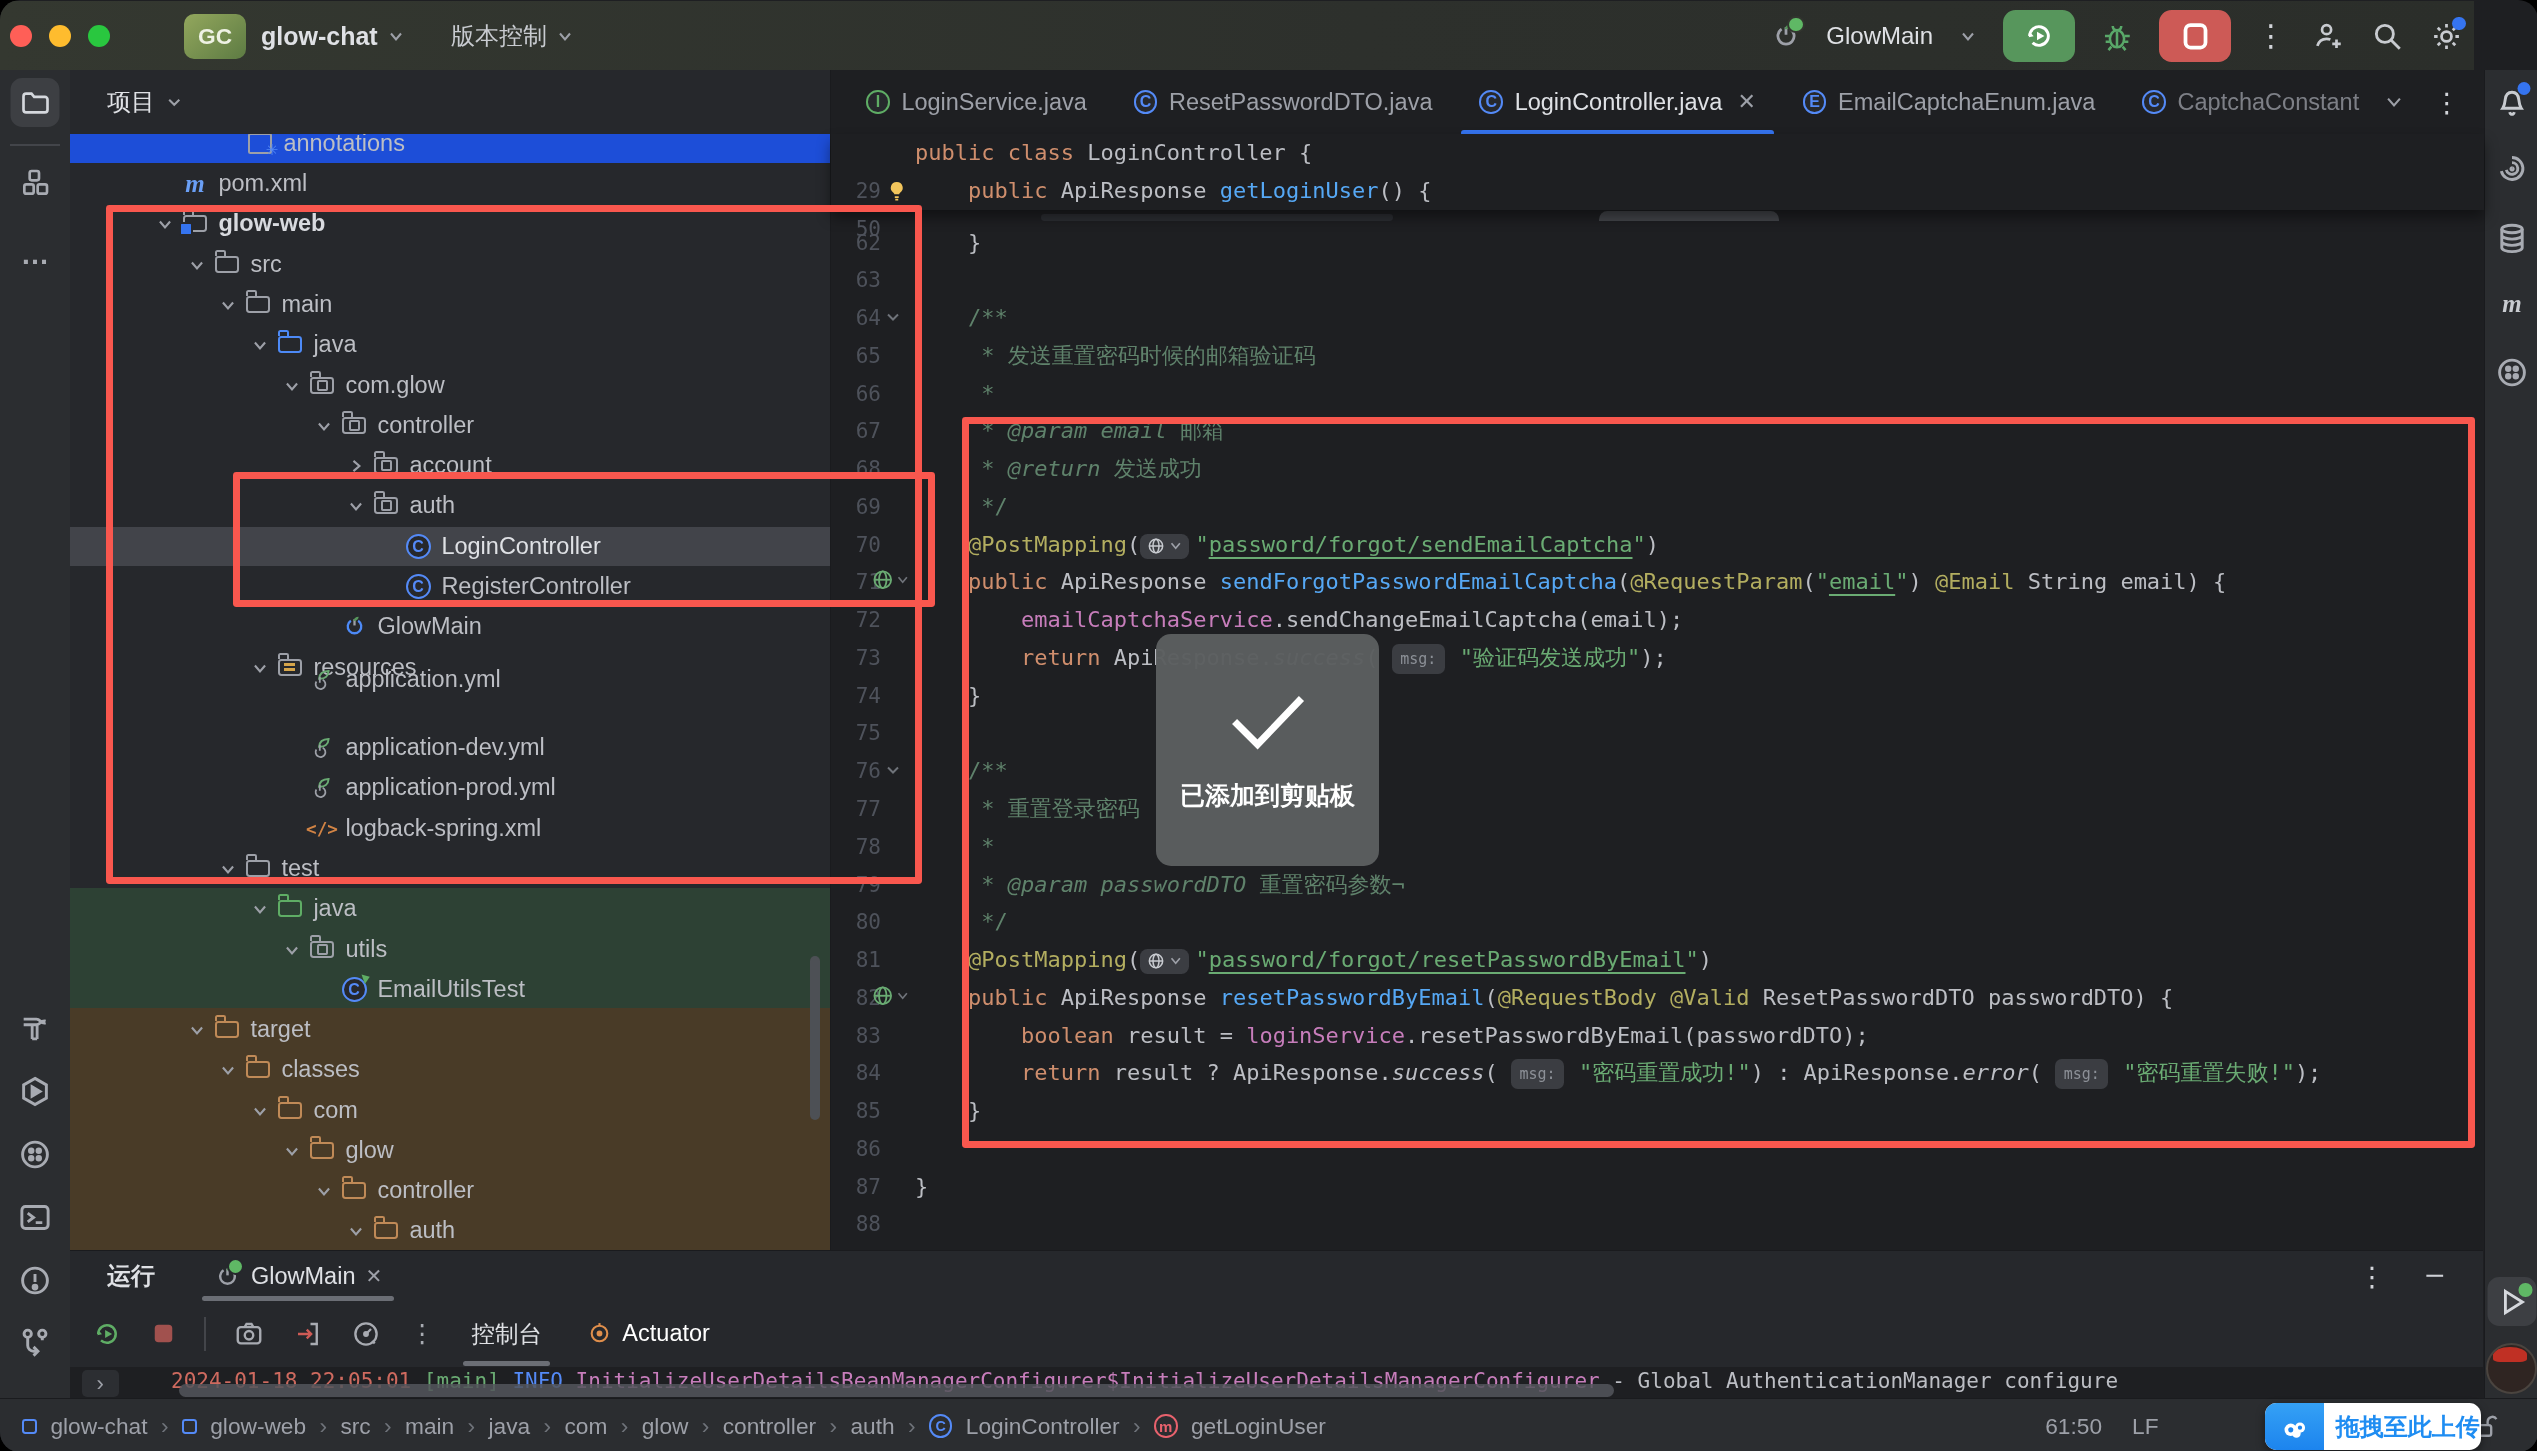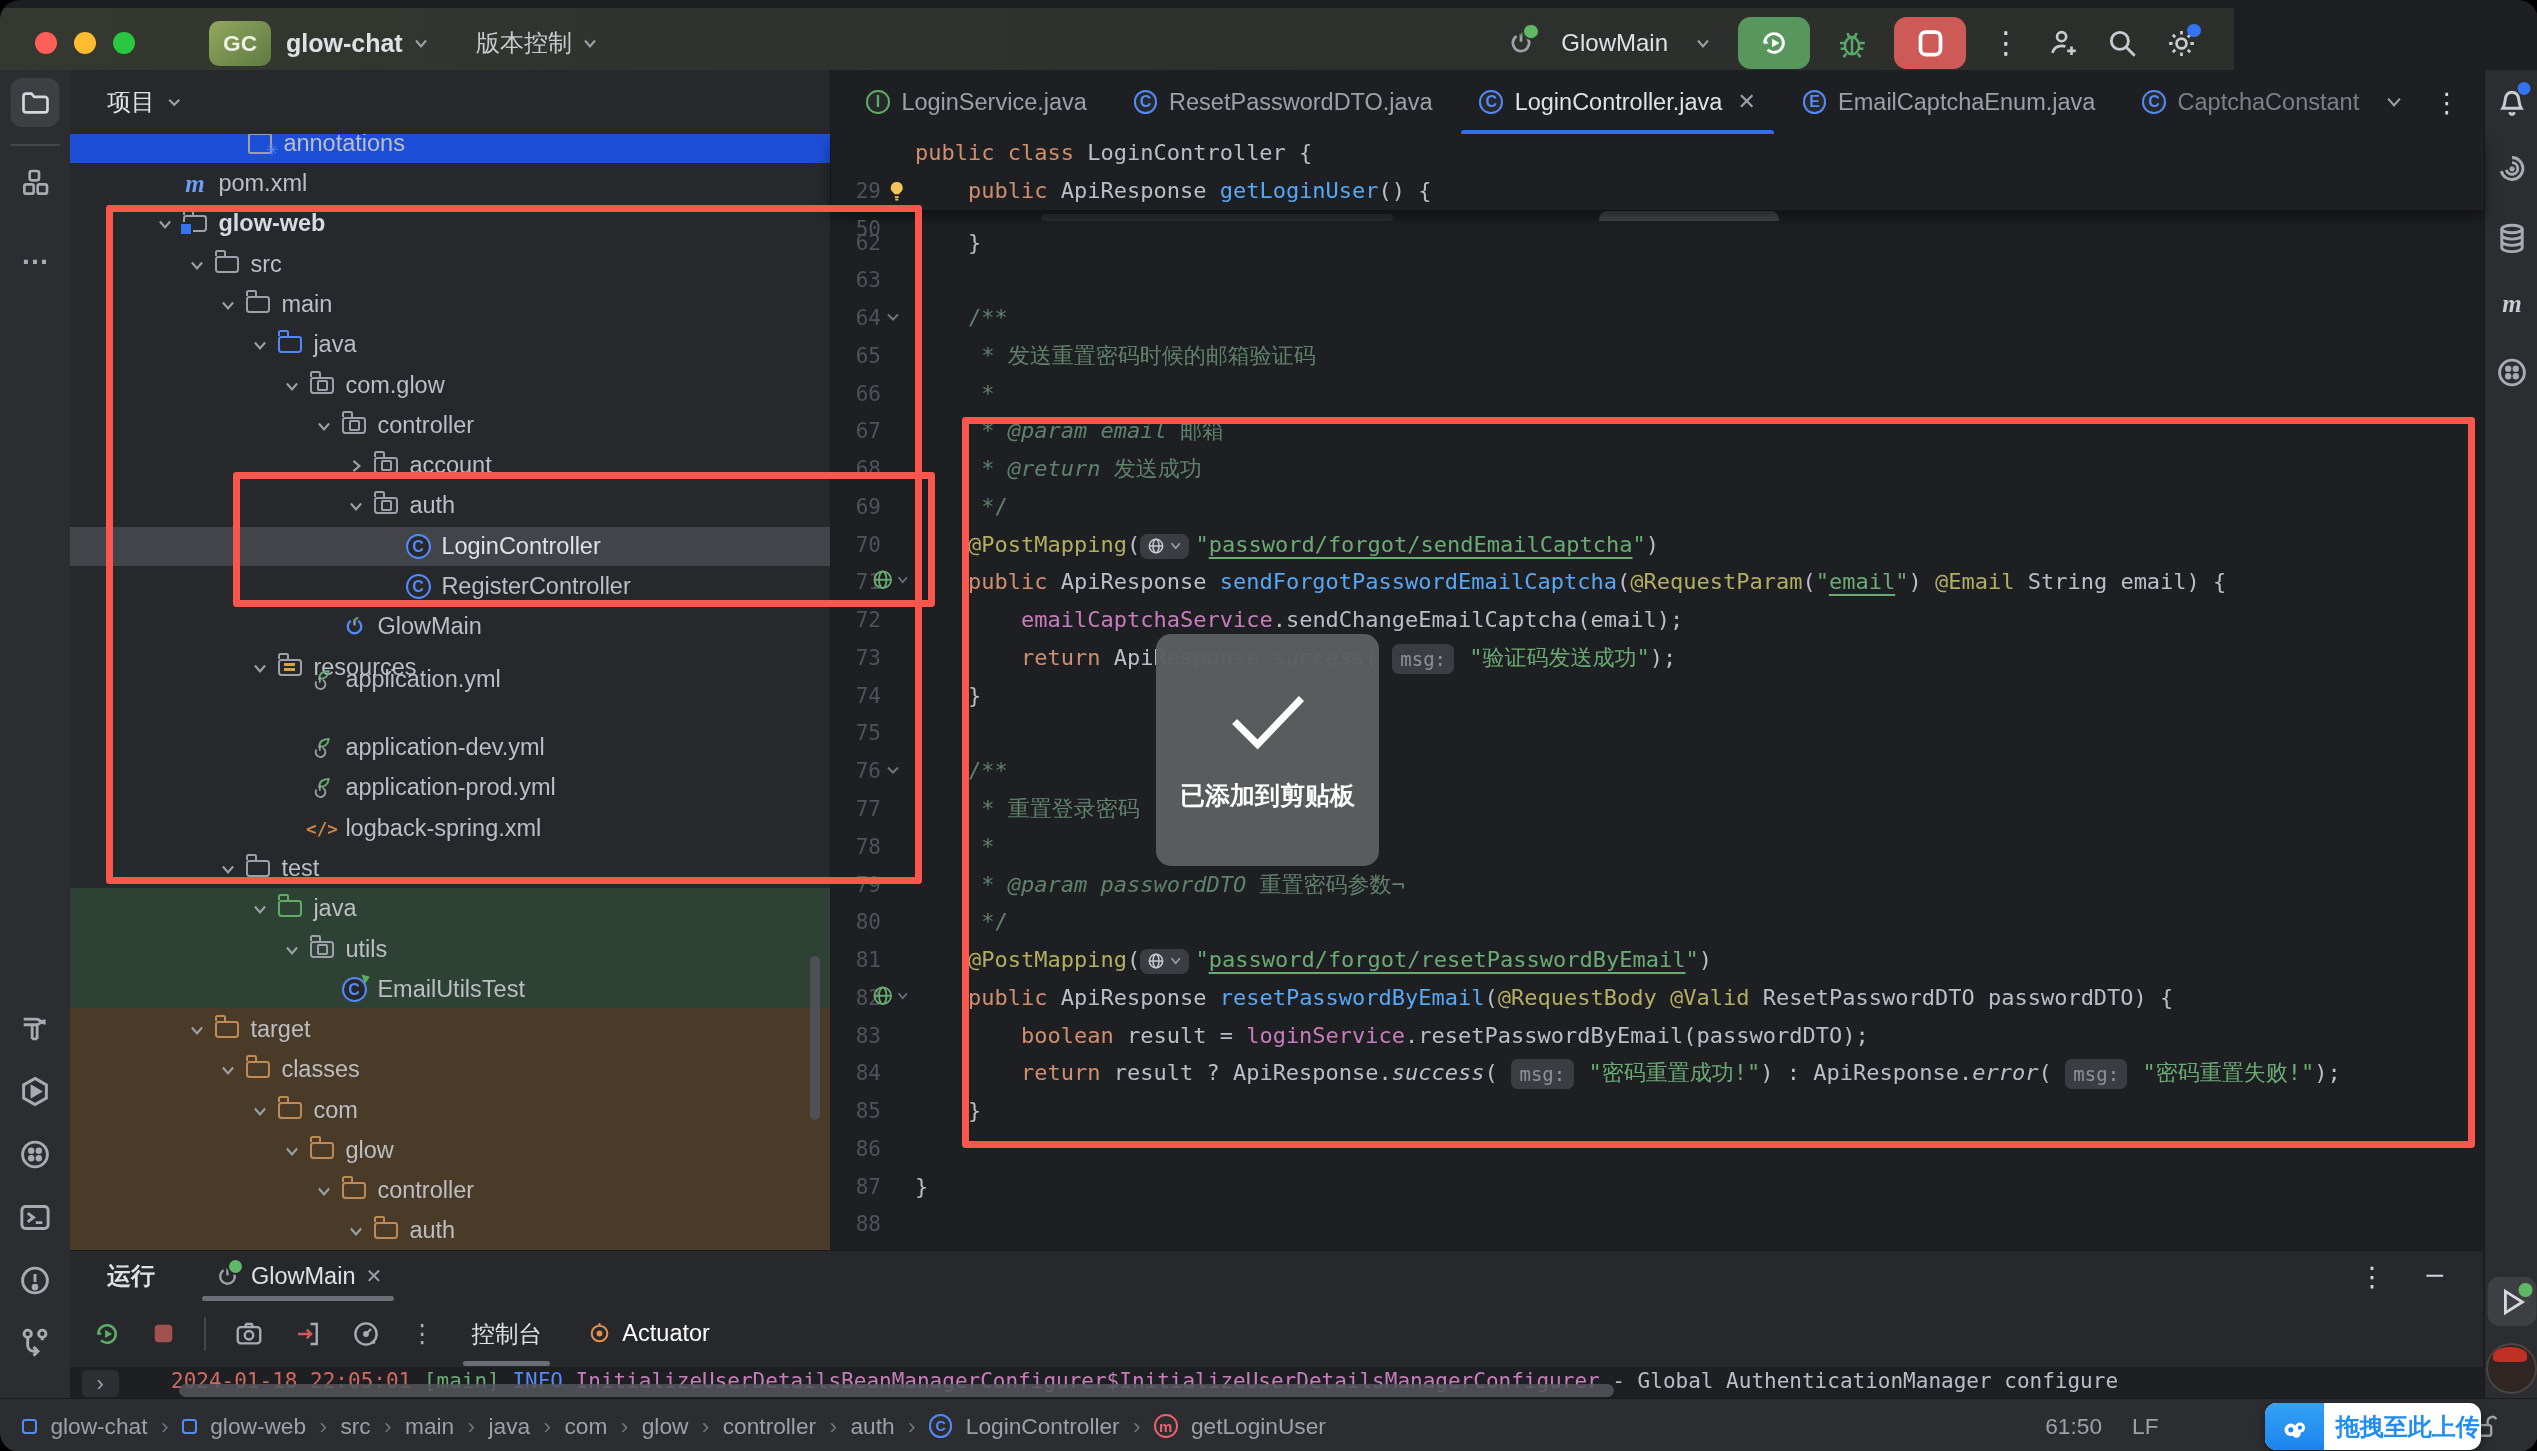--- a/index.html
+++ b/index.html
@@ -2,21 +2,21 @@
 <html style="font-size:13.4px"><head>
 <meta charset="utf-8">
 <style>
   html,body{margin:0;padding:0;background:#000;font-family:"Liberation Sans",sans-serif}
   #stage{position:relative;width:2538px;height:1452px;background:#000}
   #win{position:absolute;inset:0;border-radius:20px;overflow:hidden;background:#1e1f22}
   .abs{position:absolute}
   svg{display:block}
 
   
-  #titlebar{position:absolute;left:0;top:8px;width:2234px;height:70px;display:flex;align-items:center;padding:0 35px;box-sizing:border-box;background:linear-gradient(90deg,#343830,#2d302c 55%,#2b2e2a)}
+  #titlebar{position:absolute;left:0;top:1px;width:2474px;height:70px;display:flex;align-items:center;padding:0 10px;box-sizing:border-box;background:linear-gradient(90deg,#343830,#2d302c 55%,#2b2e2a)}
   .light{width:22px;height:22px;border-radius:50%;margin-right:17px}
   #gcbadge{width:62px;height:45px;border-radius:10px;background:linear-gradient(140deg,#93a75d,#5d7b43);color:#eef2e4;font-weight:700;font-size:22.7px;display:flex;align-items:center;justify-content:center;margin-left:74px}
   .tbname{color:#dfe1e5;font-weight:600;font-size:25px;margin-left:15px}
   .tbvcs{color:#c8cbd0;font-size:24px;margin-left:45px}
   .chev{margin-left:8.4px}
   #tbright{margin-left:auto;display:flex;align-items:center;gap:25px}
   .runname{color:#dfe1e5;font-size:24px;font-weight:500}
   .sqbtn{width:72px;height:52px;border-radius:12.6px;display:flex;align-items:center;justify-content:center}
   .greenbtn{background:#57965c}
   .redbtn{background:#cd5a56}
@@ -64,21 +64,21 @@
   .tab.active{color:#dfe1e5}
   .tab.active::after{content:"";position:absolute;left:5px;right:5px;bottom:-1.7px;height:5.9px;background:#3574f0;border-radius:3.4px}
   .tabclose{color:#9da0a8;font-size:22px;margin-left:3.4px}
   #tabtools{margin-left:auto;display:flex;align-items:center;gap:28.5px;padding-right:34px;color:#9da0a8}
   .cl{position:absolute;left:0;width:100%;height:38px;line-height:38px;font-family:"DejaVu Sans Mono","Liberation Mono",monospace;font-size:22px;white-space:pre}
   .cl .ln{position:absolute;left:0;width:50px;text-align:right;color:#4e525b;font-size:21px}
   .cl .tx{position:absolute;left:84px;top:0;white-space:pre}
   .k{color:#cf8e6d}.t{color:#bcbec4}.m{color:#56a8f5}.a{color:#b3ae60}.s{color:#6aab73}
   .su{color:#6aab73;text-decoration:underline;text-underline-offset:5px}
   .c{color:#5f826b}.ci{color:#5f826b;font-style:italic}.f{color:#c77dbb}.it{color:#bcbec4;font-style:italic}
-  .chip{display:inline-block;background:#3b3d42;color:#8c9097;border-radius:6.7px;padding:0 8.4px;font-size:19px;line-height:30px;height:30px;vertical-align:middle;margin-right:1.7px}
+  .chip{display:inline-block;background:#3b3d42;color:#8c9097;border-radius:6.7px;padding:0 8.4px;font-size:15px;line-height:30px;height:30px;vertical-align:middle;margin-right:1.7px}
   .ig{display:inline-flex;align-items:center;gap:3.4px;background:#3b3d42;border-radius:7.6px;padding:2.5px 5.9px;margin-right:6.7px;vertical-align:middle}
   .gg{position:absolute;left:40px;top:5px;display:flex;align-items:center;gap:1.7px}
   .fd{position:absolute;left:52px;top:7.6px}
   #sticky{position:absolute;left:0;top:64px;width:100%;height:76px;background:#1e1f22;z-index:6;box-shadow:0 8.4px 13.4px rgba(0,0,0,.45)}
   #ghostrow{position:absolute;left:0;top:139px;width:100%;height:11.7px;overflow:hidden;z-index:5}
   #codearea{position:absolute;left:0;top:0;width:100%;height:1180px}
 
   
   .redrect{position:absolute;border:7.6px solid #f9574e;border-radius:3.4px;z-index:40;pointer-events:none}
 

